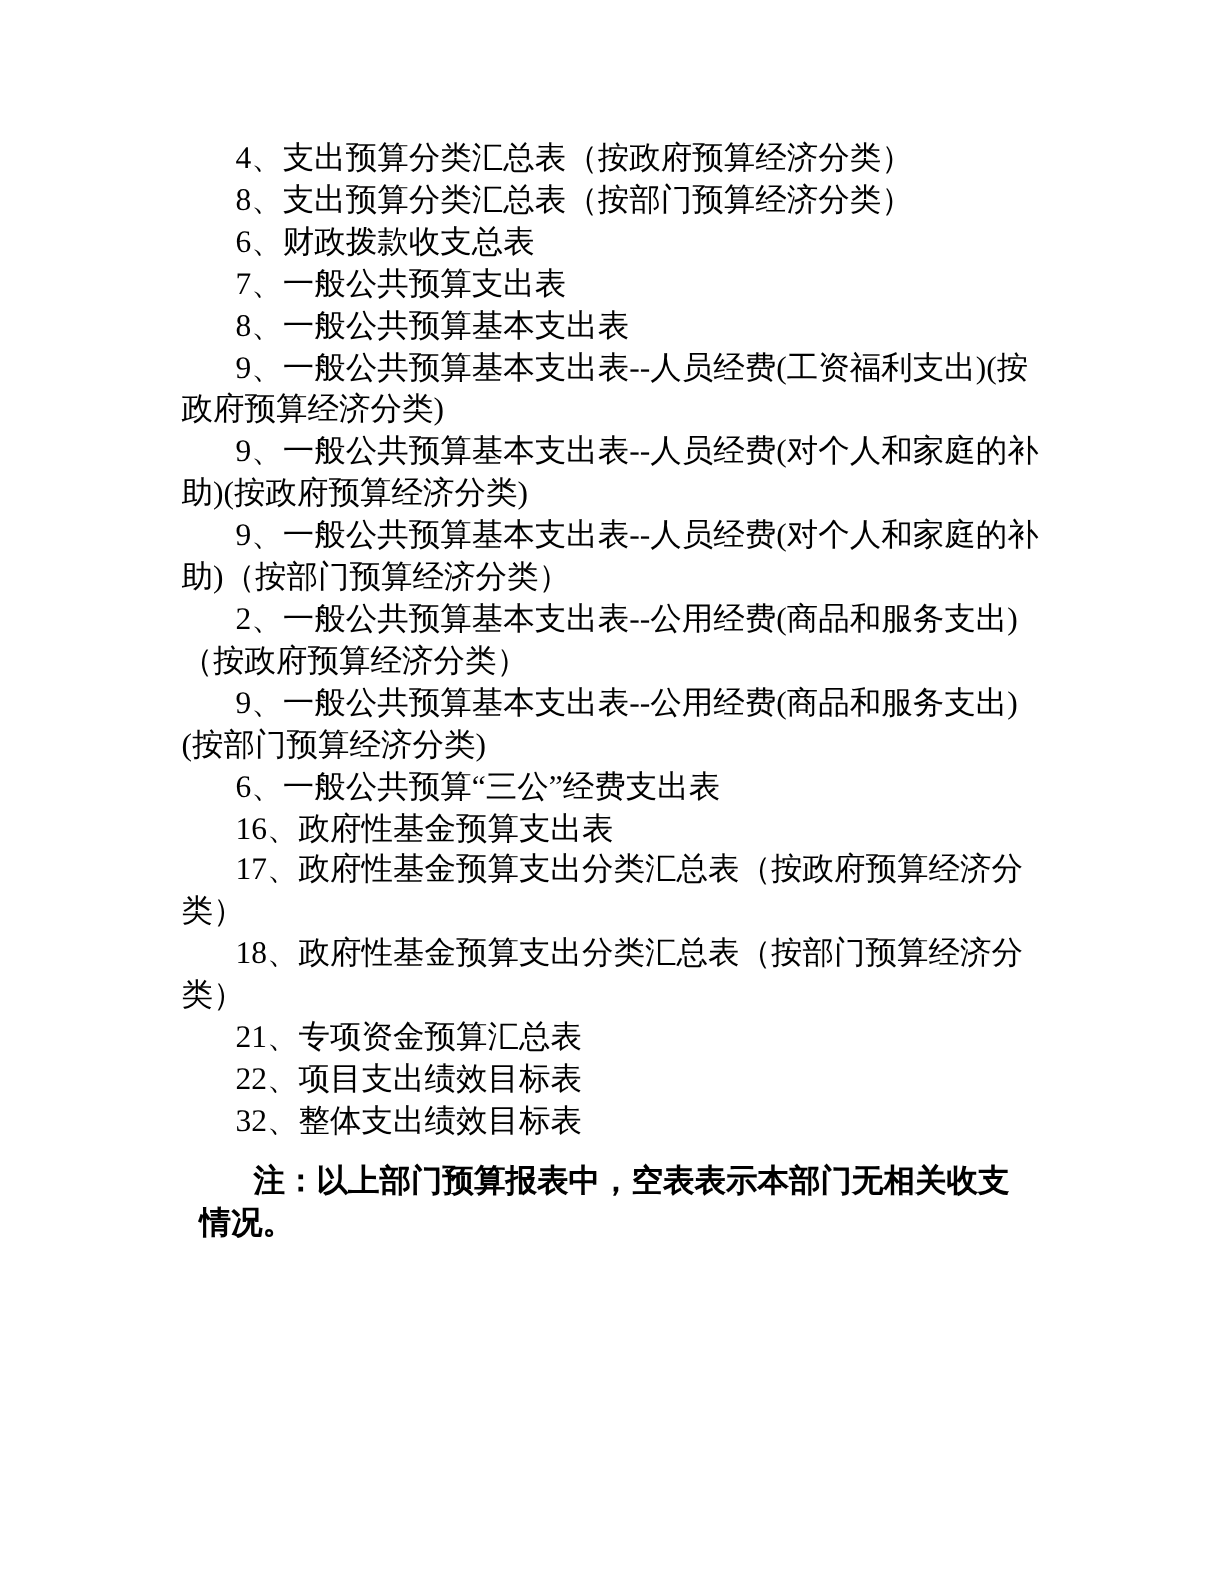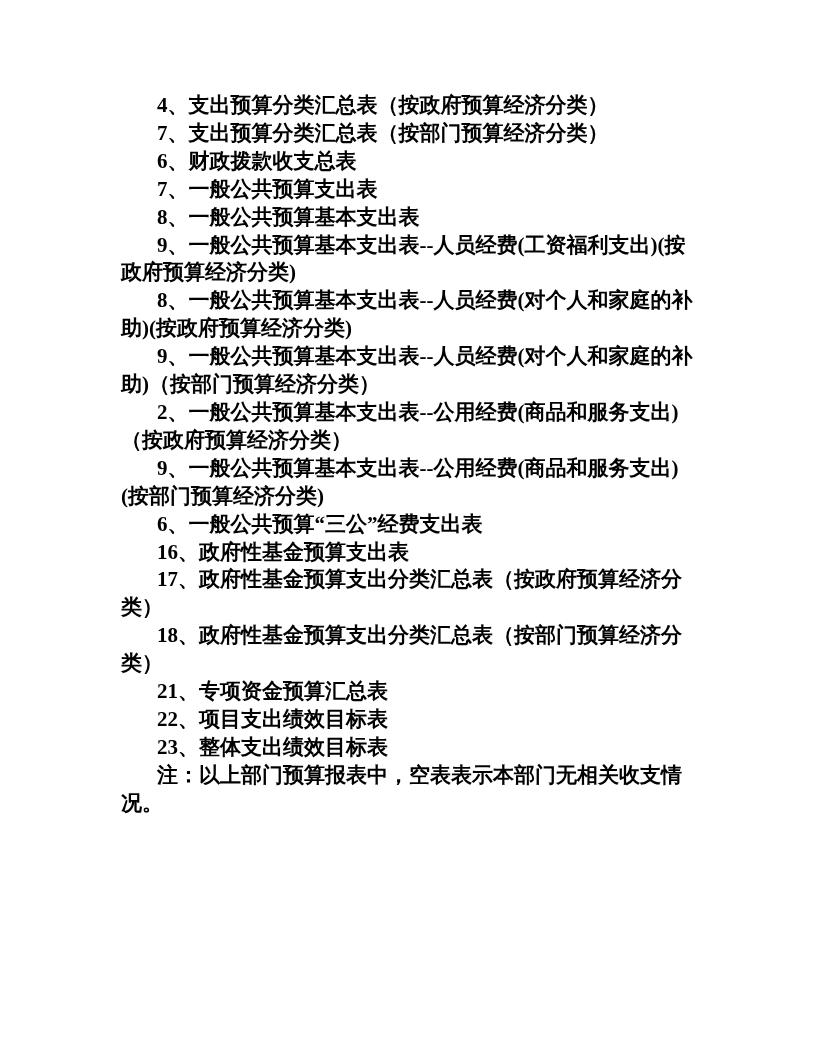--- a/index.html
+++ b/index.html
@@ -22,46 +22,46 @@
     color: #000000;
     font-family: "Liberation Serif", "DejaVu Serif", serif;
     font-size: 21px;
     line-height: 27.9px;
     overflow-wrap: break-word;
   }
   p.item {
     margin: 0;
     padding: 0;
     text-indent: 36px;
-    font-weight: 700;
+    font-weight: 400;
   }
   p.note {
-    margin: 0;
+    margin: 12px;
     padding: 0;
     text-indent: 36px;
     font-weight: 700;
   }
 </style>
 </head>
 <body>
 
 <div class="page">
   <div class="content">
       <p class="item">4、支出预算分类汇总表（按政府预算经济分类）</p>
-      <p class="item">7、支出预算分类汇总表（按部门预算经济分类）</p>
+      <p class="item">8、支出预算分类汇总表（按部门预算经济分类）</p>
       <p class="item">6、财政拨款收支总表</p>
       <p class="item">7、一般公共预算支出表</p>
       <p class="item">8、一般公共预算基本支出表</p>
       <p class="item">9、一般公共预算基本支出表--人员经费(工资福利支出)(按政府预算经济分类)</p>
-      <p class="item">8、一般公共预算基本支出表--人员经费(对个人和家庭的补助)(按政府预算经济分类)</p>
+      <p class="item">9、一般公共预算基本支出表--人员经费(对个人和家庭的补助)(按政府预算经济分类)</p>
       <p class="item">9、一般公共预算基本支出表--人员经费(对个人和家庭的补助)（按部门预算经济分类）</p>
       <p class="item">2、一般公共预算基本支出表--公用经费(商品和服务支出)（按政府预算经济分类）</p>
       <p class="item">9、一般公共预算基本支出表--公用经费(商品和服务支出)(按部门预算经济分类)</p>
       <p class="item">6、一般公共预算“三公”经费支出表</p>
       <p class="item">16、政府性基金预算支出表</p>
       <p class="item">17、政府性基金预算支出分类汇总表（按政府预算经济分类）</p>
       <p class="item">18、政府性基金预算支出分类汇总表（按部门预算经济分类）</p>
       <p class="item">21、专项资金预算汇总表</p>
       <p class="item">22、项目支出绩效目标表</p>
-      <p class="item">23、整体支出绩效目标表</p>
+      <p class="item">32、整体支出绩效目标表</p>
       <p class="note">注：以上部门预算报表中，空表表示本部门无相关收支情况。</p>
     </div>
 </div>
 
 </body></html>

